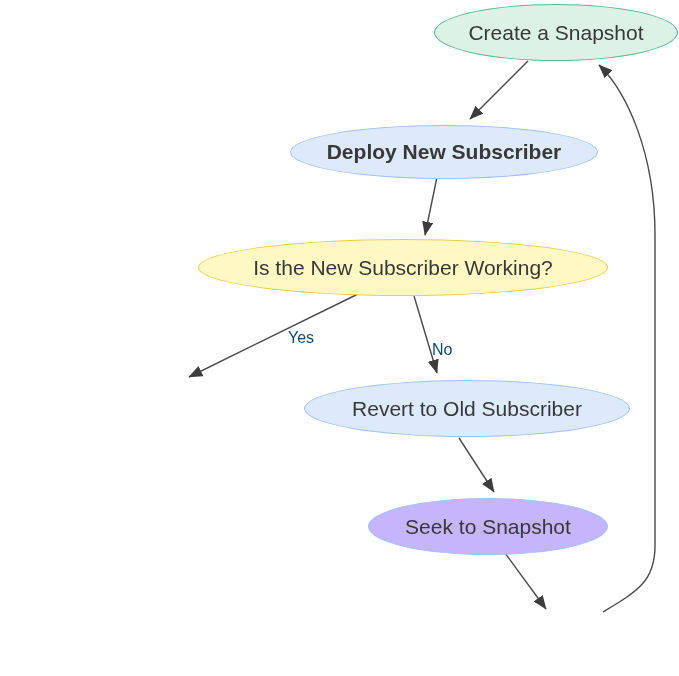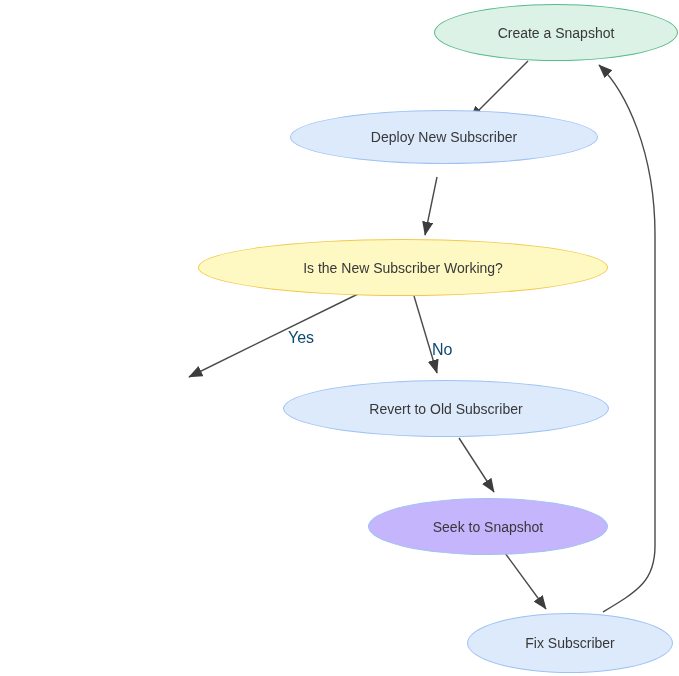--- a/index.html
+++ b/index.html
@@ -28,30 +28,30 @@
     stroke-width: 1.4;
   }
   .node {
     position: absolute;
     border-radius: 50%;
     border: 1.4px solid #999;
     display: flex;
     align-items: center;
     justify-content: center;
     text-align: center;
-    font-size: 14px;
+    font-size: 21px;
     color: #383838;
     box-sizing: border-box;
     white-space: nowrap;
   }
   .node-create   { left: 434px; top: 4px;   width: 244px; height: 57px; }
-  .node-deploy   { left: 290px; top: 110px; width: 308px; height: 54px; }
+  .node-deploy   { left: 290px; top: 125px; width: 308px; height: 54px; font-weight: bold; }
   .node-working  { left: 198px; top: 239px; width: 410px; height: 57px; }
   .node-delete   { left: 2px;   top: 380px; width: 264px; height: 54px; }
-  .node-revert   { left: 283px; top: 380px; width: 326px; height: 57px; }
+  .node-revert   { left: 304px; top: 380px; width: 326px; height: 57px; }
   .node-seek     { left: 368px; top: 498px; width: 240px; height: 57px; }
   .node-fix      { left: 467px; top: 613px; width: 206px; height: 60px; }
   .edge-label {
     position: absolute;
     font-size: 16px;
     color: #0c4a6e;
     line-height: 1;
   }
   .edge-label-yes { left: 288px; top: 330px; }
   .edge-label-no  { left: 432px; top: 342px; }
@@ -90,20 +90,17 @@
 
 
   <div class="node node-revert" style="background: rgb(220, 234, 251); border-color: rgb(158, 194, 243);">
     <span>Revert to Old Subscriber</span>
   </div>
 
   <div class="node node-seek" style="background: #c4b5fd; border-color: rgb(158, 194, 243);">
     <span>Seek to Snapshot</span>
   </div>
 
-  <div class="node node-fix" style="background: rgb(220, 234, 251); border-color: rgb(158, 194, 243);">
-    <span>Fix Subscriber</span>
-  </div>
 
   <div class="edge-label edge-label-yes">Yes</div>
   <div class="edge-label edge-label-no">No</div>
 
 </div>
 
 </body></html>

